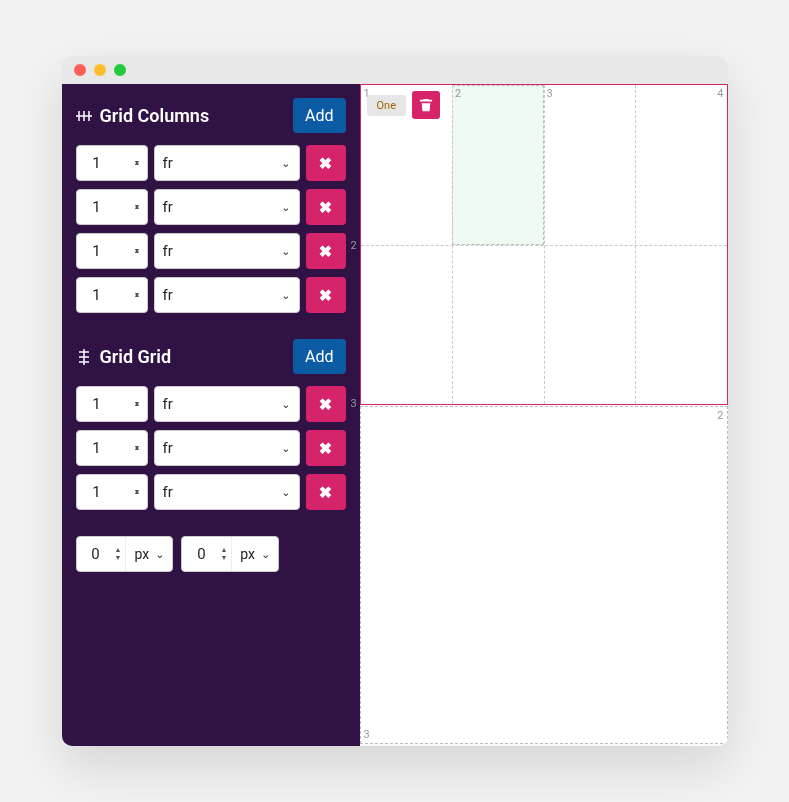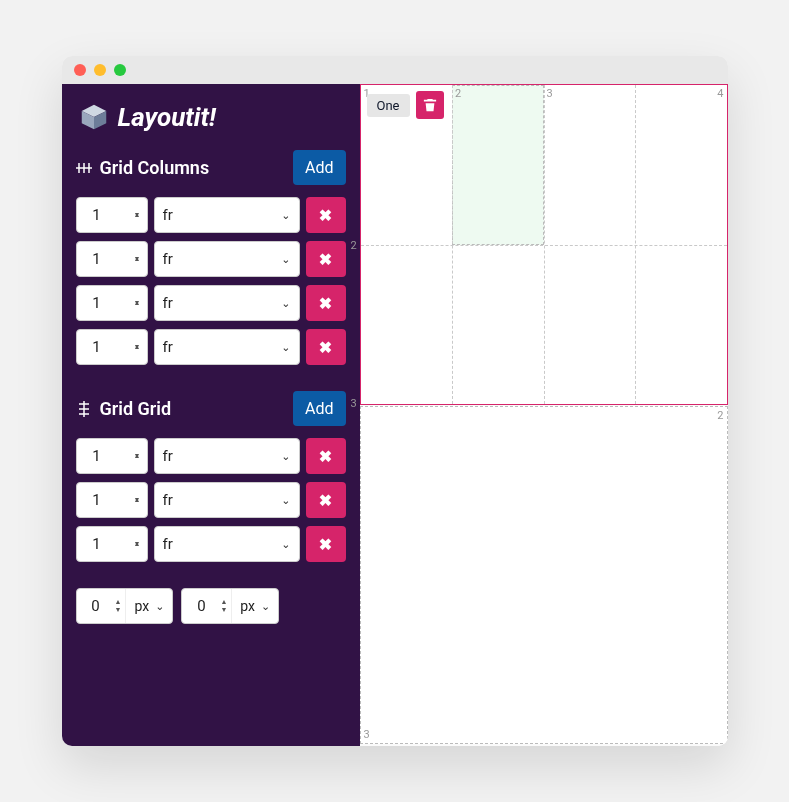--- a/index.html
+++ b/index.html
@@ -234,22 +234,22 @@
       top: 6px;
       left: 6px;
       display: flex;
       gap: 6px;
       align-items: center;
     }
     .area-label {
       background: #e6e6e6;
       padding: 4px 10px;
       border-radius: 3px;
-      font-size: 13px;
-      color: #0f172a;
+      font-size: 11px;
+      color: #a16207;
     }
     .trash-btn {
       width: 28px;
       height: 28px;
       background: #d6246a;
       border: none;
       border-radius: 3px;
       color: white;
       cursor: pointer;
       display:flex;
@@ -261,30 +261,20 @@
 <body>
 
 <div class="window">
   <div class="titlebar">
     <div class="dot red"></div>
     <div class="dot yellow"></div>
     <div class="dot green"></div>
   </div>
   <div class="app">
     <div class="sidebar">
-      <div class="logo-row">
-        <span class="logo-icon">
-          <svg viewBox="0 0 32 32" width="28" height="28">
-            <polygon points="16,2 30,9 16,16 2,9" fill="#cfd8e3"></polygon>
-            <polygon points="2,9 16,16 16,30 2,23" fill="#9aa7bd"></polygon>
-            <polygon points="30,9 16,16 16,30 30,23" fill="#6d7d99"></polygon>
-          </svg>
-        </span>
-        <span class="logo-text">Layoutit!</span>
-      </div>
 
       <div class="section">
         <div class="section-header">
           <div class="section-title">
             <span class="small-icon">
               <svg width="16" height="16" viewBox="0 0 16 16" fill="none" stroke="white" stroke-width="1.5">
                 <line x1="3" y1="3" x2="3" y2="13"></line>
                   <line x1="8" y1="3" x2="8" y2="13"></line>
                   <line x1="13" y1="3" x2="13" y2="13"></line>
                 <line x1="0" y1="8" x2="16" y2="8"></line>

